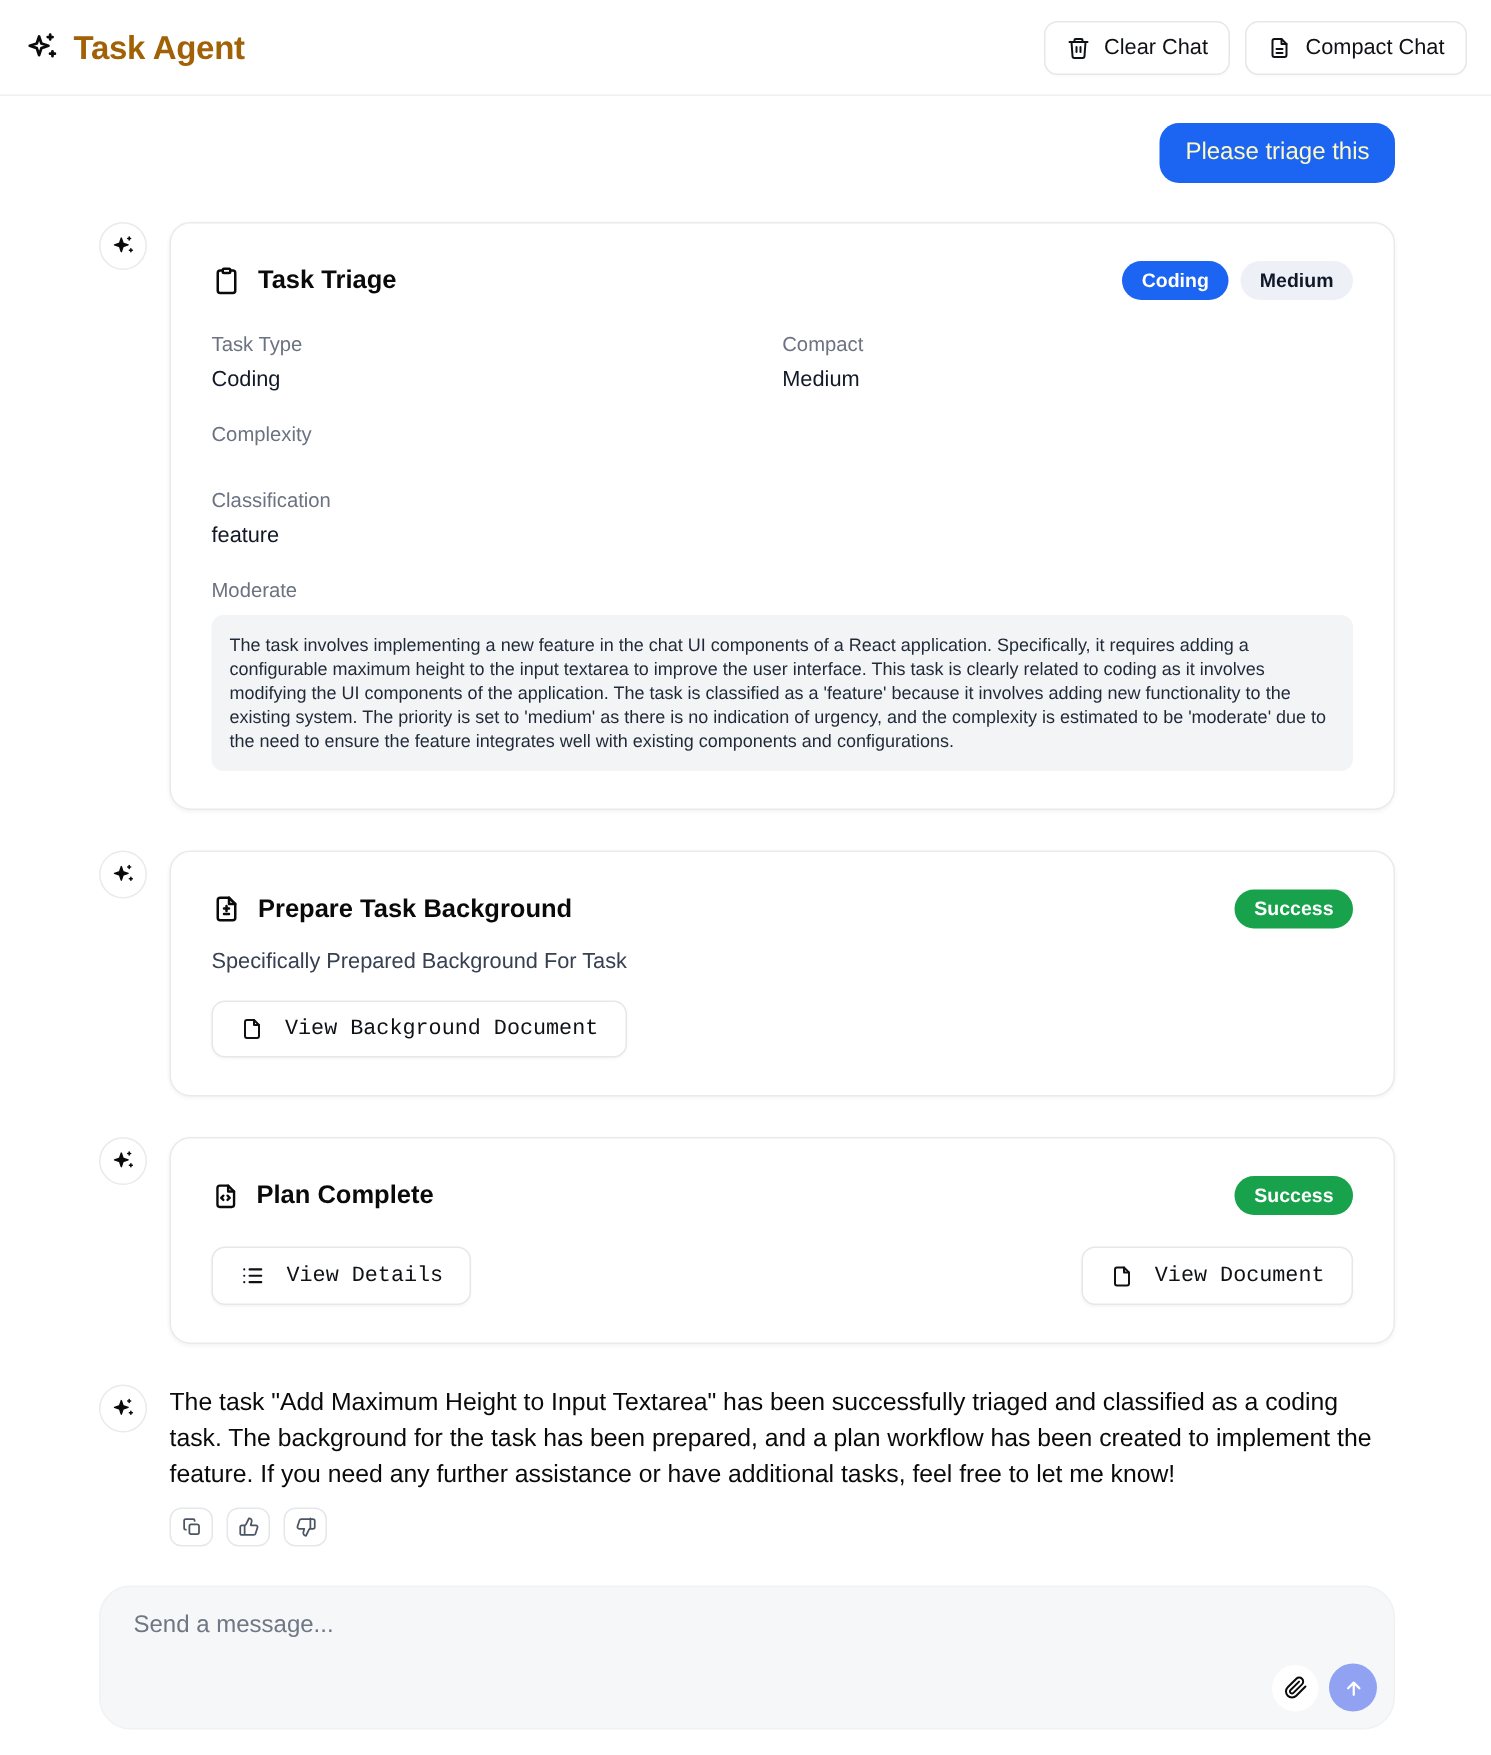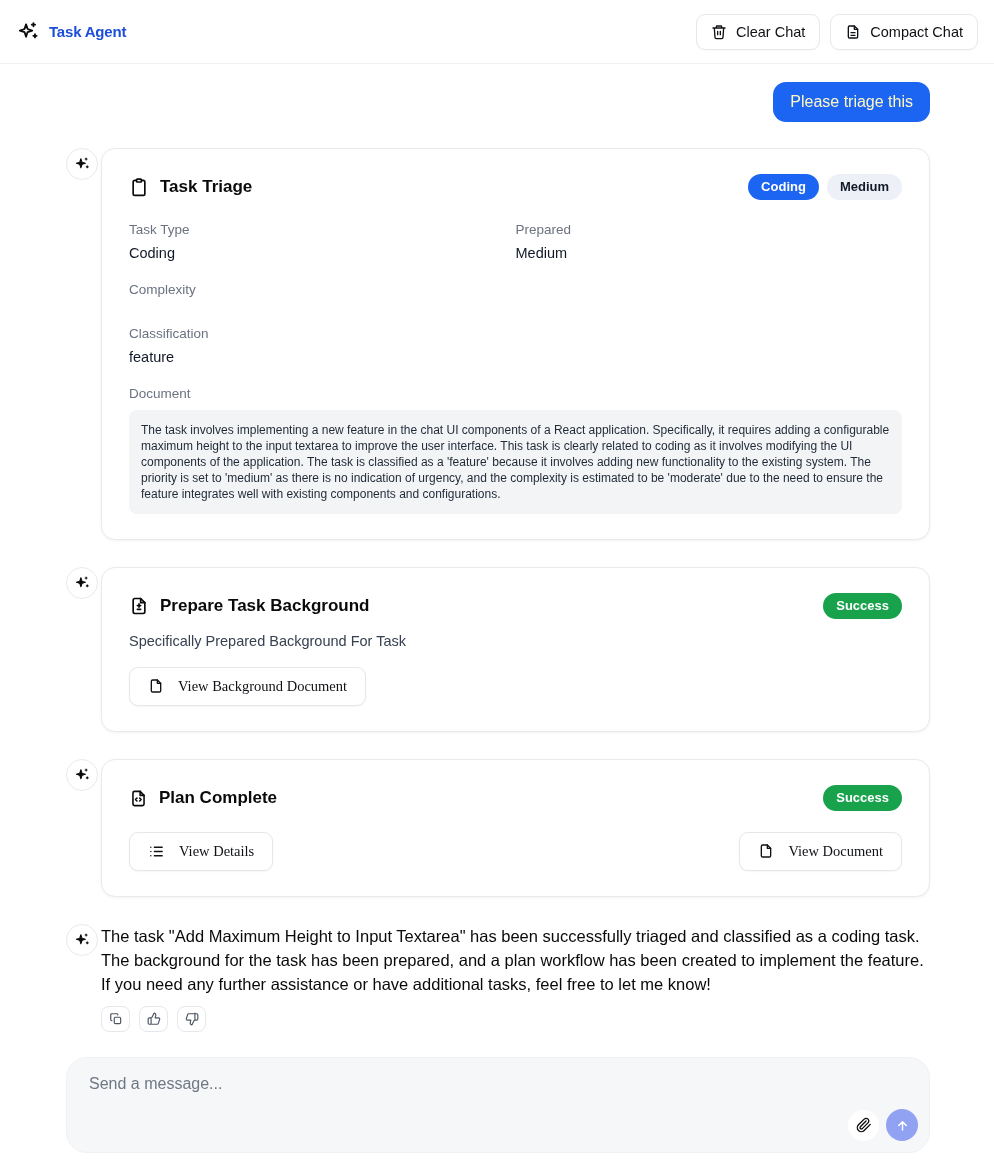--- a/index.html
+++ b/index.html
@@ -15,37 +15,37 @@
   
   header.topbar {
     height: 64px; flex: 0 0 64px;
     display: flex; align-items: center; justify-content: space-between;
     padding: 0 16px;
     border-bottom: 1px solid #eef0f3;
     background: #fff;
   }
   .brand { display: flex; align-items: center; gap: 10px; }
   .brand .logo { display: flex; color: #0a0a0a; }
-  .brand-title { font-size: 15px; font-weight: 700; letter-spacing: -0.2px; color: #1d4ed8; }
+  .brand-title { font-size: 22px; font-weight: 700; letter-spacing: -0.2px; color: #a16207; }
   .header-actions { display: flex; gap: 10px; margin-left: 28px; }
   .hbtn {
     display: inline-flex; align-items: center; gap: 9px;
     background: #fff; border: 1px solid #e5e7eb; border-radius: 9px;
     padding: 9px 14px; font-size: 14.5px; font-weight: 500; color: #0f1115;
     font-family: inherit; cursor: pointer; box-shadow: 0 1px 1px rgba(0,0,0,.02);
   }
 
   
   .chat { flex: 1 1 auto; padding: 18px 64px 0 66px; display: flex; flex-direction: column; overflow: hidden; }
   .user-row { display: flex; justify-content: flex-end; margin-bottom: 26px; }
   .user-bubble {
     background: var(--accent-blue, #1c64f2); color: #fef9c3;
     font-size: 16px; line-height: 20px; padding: 10px 17px; border-radius: 13px;
   }
-  .msg-row { display: flex; gap: 3px; margin-bottom: 27px; align-items: flex-start; }
+  .msg-row { display: flex; gap: 15px; margin-bottom: 27px; align-items: flex-start; }
   .avatar {
     width: 32px; height: 32px; flex: 0 0 32px; border-radius: 50%;
     border: 1px solid #e8eaee; background: #fff; color: #0a0a0a;
     display: flex; align-items: center; justify-content: center;
   }
 
   .card {
     flex: 1; background: #fff;
     border: 1px solid #e8eaee; border-radius: 14px;
     box-shadow: 0 1px 3px rgba(16,24,40,.05);
@@ -67,24 +67,24 @@
   .flabel { font-size: 13.5px; color: #6b7280; margin-bottom: 8px; }
   .fvalue { font-size: 14.5px; color: #111827; }
   .reasoning-label { margin-top: 21px; font-size: 13.5px; color: #6b7280; }
   .reason-box {
     margin-top: 9px; background: #f3f4f6; border-radius: 8px;
     padding: 12px 12px; font-size: 12px; line-height: 16px; color: #1f2937;
   }
 
   .card-sub { margin-top: 14px; font-size: 14.5px; color: #374151; }
   .card-btn {
-    margin-top: 18px; display: inline-flex; align-items: flex-start; gap: 14px;
+    margin-top: 18px; display: inline-flex; align-items: center; gap: 14px;
     background: #fff; border: 1px solid #e5e7eb; border-radius: 9px;
     padding: 10px 18px; font-size: 14.5px; font-weight: 500; color: #0f1115;
-    font-family: Liberation Serif, serif; cursor: pointer; box-shadow: 0 1px 2px rgba(16,24,40,.04);
+    font-family: Liberation Mono, monospace; cursor: pointer; box-shadow: 0 1px 2px rgba(16,24,40,.04);
   }
   .btn-row { display: flex; justify-content: space-between; margin-top: 21px; }
   .btn-row .card-btn { margin-top: 0; }
 
   .assistant-block { flex: 1; }
   .assistant-text { font-size: 16.5px; line-height: 24px; color: #0a0a0a; }
   .feedback { display: flex; gap: 9px; margin-top: 10px; }
   .fb-btn {
     width: 29px; height: 26px; display: flex; align-items: center; justify-content: center;
     background: #fff; border: 1px solid #e5e7eb; border-radius: 8px; color: #4b5563; cursor: pointer;
@@ -175,32 +175,32 @@
             <span class="badge blue">Coding</span>
             <span class="badge neutral">Medium</span>
           </span>
         </div>
         <div class="fields">
           <div class="field">
             <div class="flabel">Task Type</div>
             <div class="fvalue">Coding</div>
           </div>
           <div class="field">
-            <div class="flabel">Prepared</div>
+            <div class="flabel">Compact</div>
             <div class="fvalue">Medium</div>
           </div>
           <div class="field colone">
             <div class="flabel">Complexity</div>
           </div>
           <div class="field colone">
             <div class="flabel">Classification</div>
             <div class="fvalue">feature</div>
           </div>
         </div>
-        <div class="reasoning-label">Document</div>
+        <div class="reasoning-label">Moderate</div>
         <div class="reason-box">The task involves implementing a new feature in the chat UI components of a React application. Specifically, it requires adding a configurable maximum height to the input textarea to improve the user interface. This task is clearly related to coding as it involves modifying the UI components of the application. The task is classified as a 'feature' because it involves adding new functionality to the existing system. The priority is set to 'medium' as there is no indication of urgency, and the complexity is estimated to be 'moderate' due to the need to ensure the feature integrates well with existing components and configurations.</div>
       </section>
     </div>
 
     <div class="msg-row">
       <div class="avatar">
         <svg width="18" height="18" viewBox="0 0 24 24" fill="currentColor" stroke="currentColor" stroke-width="1.4" stroke-linejoin="round" stroke-linecap="round">
           <path d="M10.5 5l1.5 4.5 4.5 1.5-4.5 1.5-1.5 4.5-1.5-4.5L4.5 11 9 9.5z"></path>
           <path d="M17.5 4v2.6M16.2 5.3h2.6M19 14.5v2.6M17.7 15.8h2.6" fill="none"></path>
         </svg>

